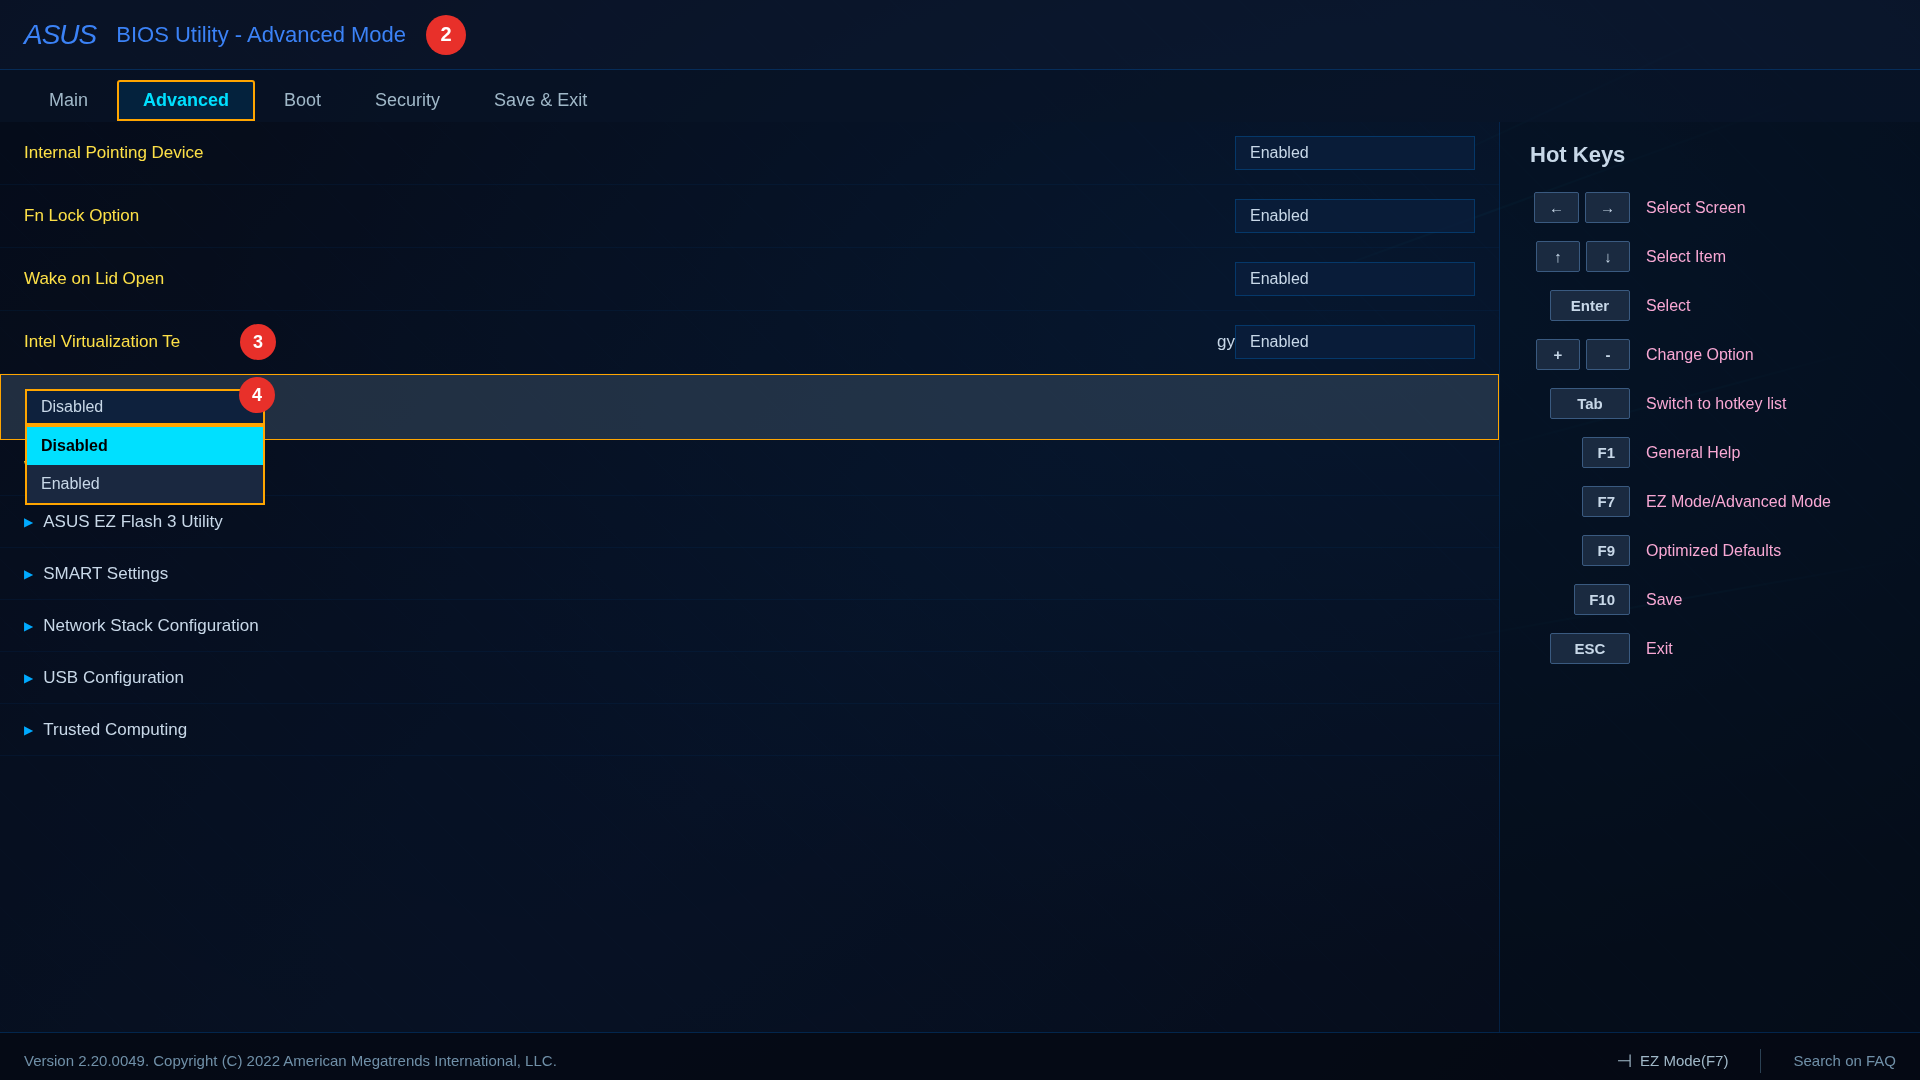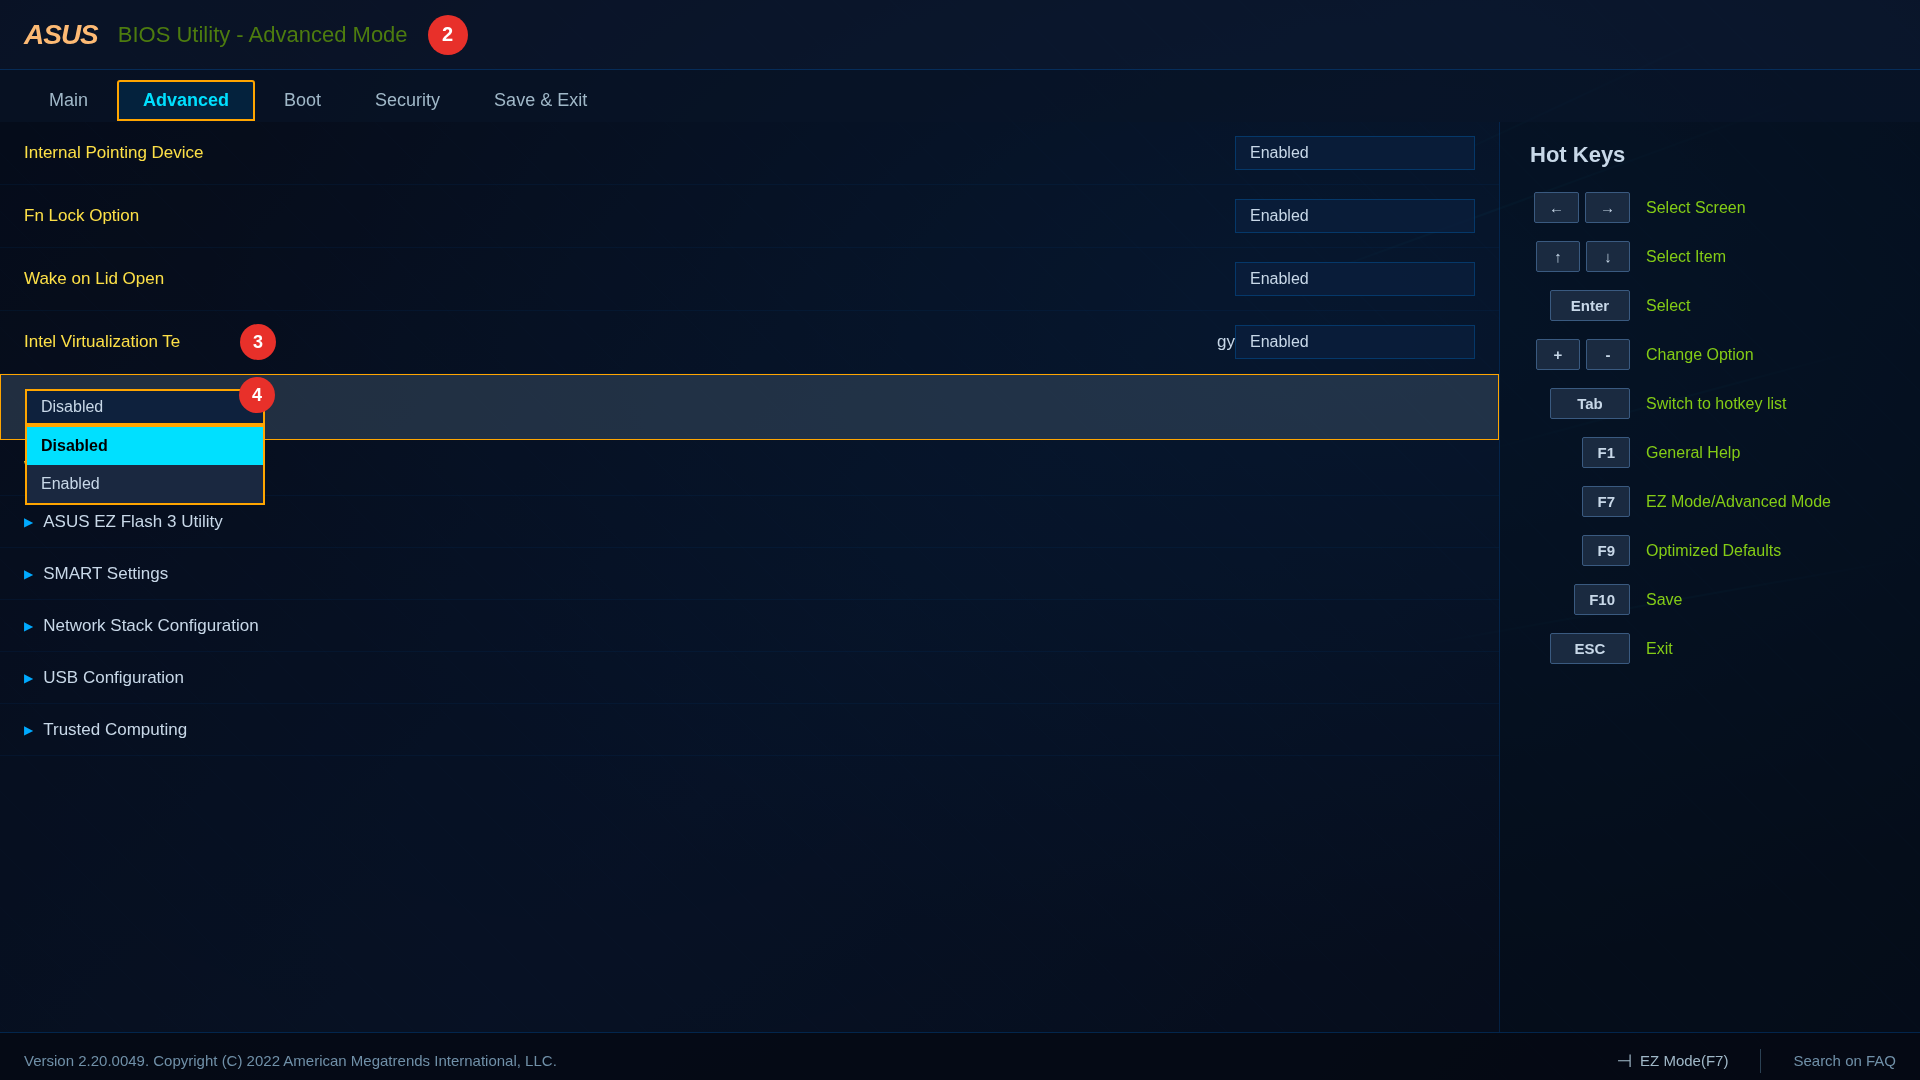--- a/index.html
+++ b/index.html
@@ -66,30 +66,30 @@
       align-items: center;
       padding: 12px 24px;
       background: rgba(10,20,40,0.85);
       border-bottom: 1px solid rgba(0,100,200,0.3);
       height: 70px;
       gap: 20px;
     }
 
     .asus-logo {
       font-size: 28px;
-      font-weight: 700;
-      color: #fdba74;
+      font-weight: 400;
+      color: #3b82f6;
       font-style: italic;
       letter-spacing: -1px;
       font-family: Arial Black, sans-serif;
     }
 
     .bios-title {
       font-size: 22px;
-      color: #4d7c0f;
+      color: #3b82f6;
       font-weight: 300;
     }
 
     
     .step-badge {
       width: 40px;
       height: 40px;
       border-radius: 50%;
       background: #e8302a;
       color: #fff;
@@ -279,21 +279,21 @@
       border-radius: 2px;
       font-weight: 600;
     }
 
     .key-btn.wide {
       min-width: 80px;
     }
 
     .hotkey-label {
       font-size: 16px;
-      color: #84cc16;
+      color: #f9a8d4;
       flex: 1;
     }
 
     
     .footer {
       height: 56px;
       background: rgba(5,10,20,0.95);
       border-top: 1px solid rgba(0,80,160,0.4);
       display: flex;
       align-items: center;

